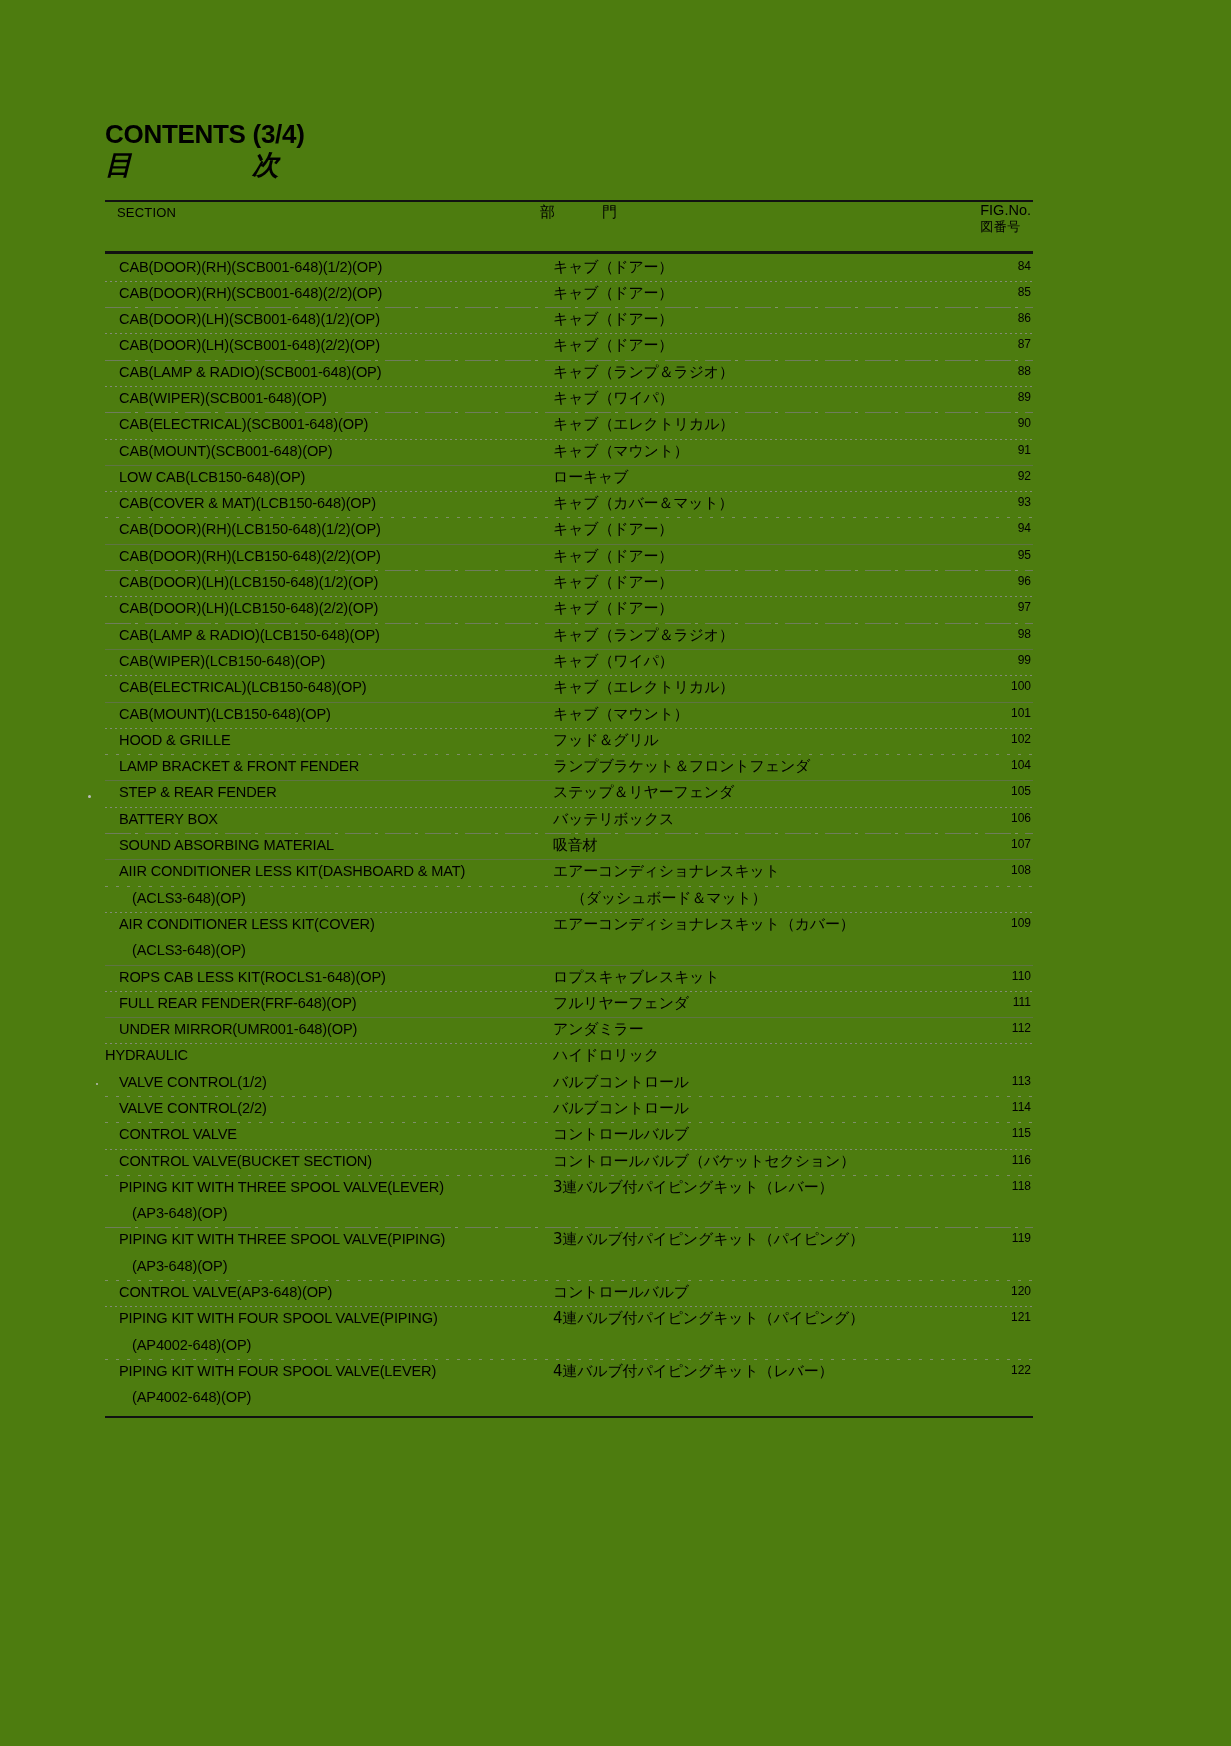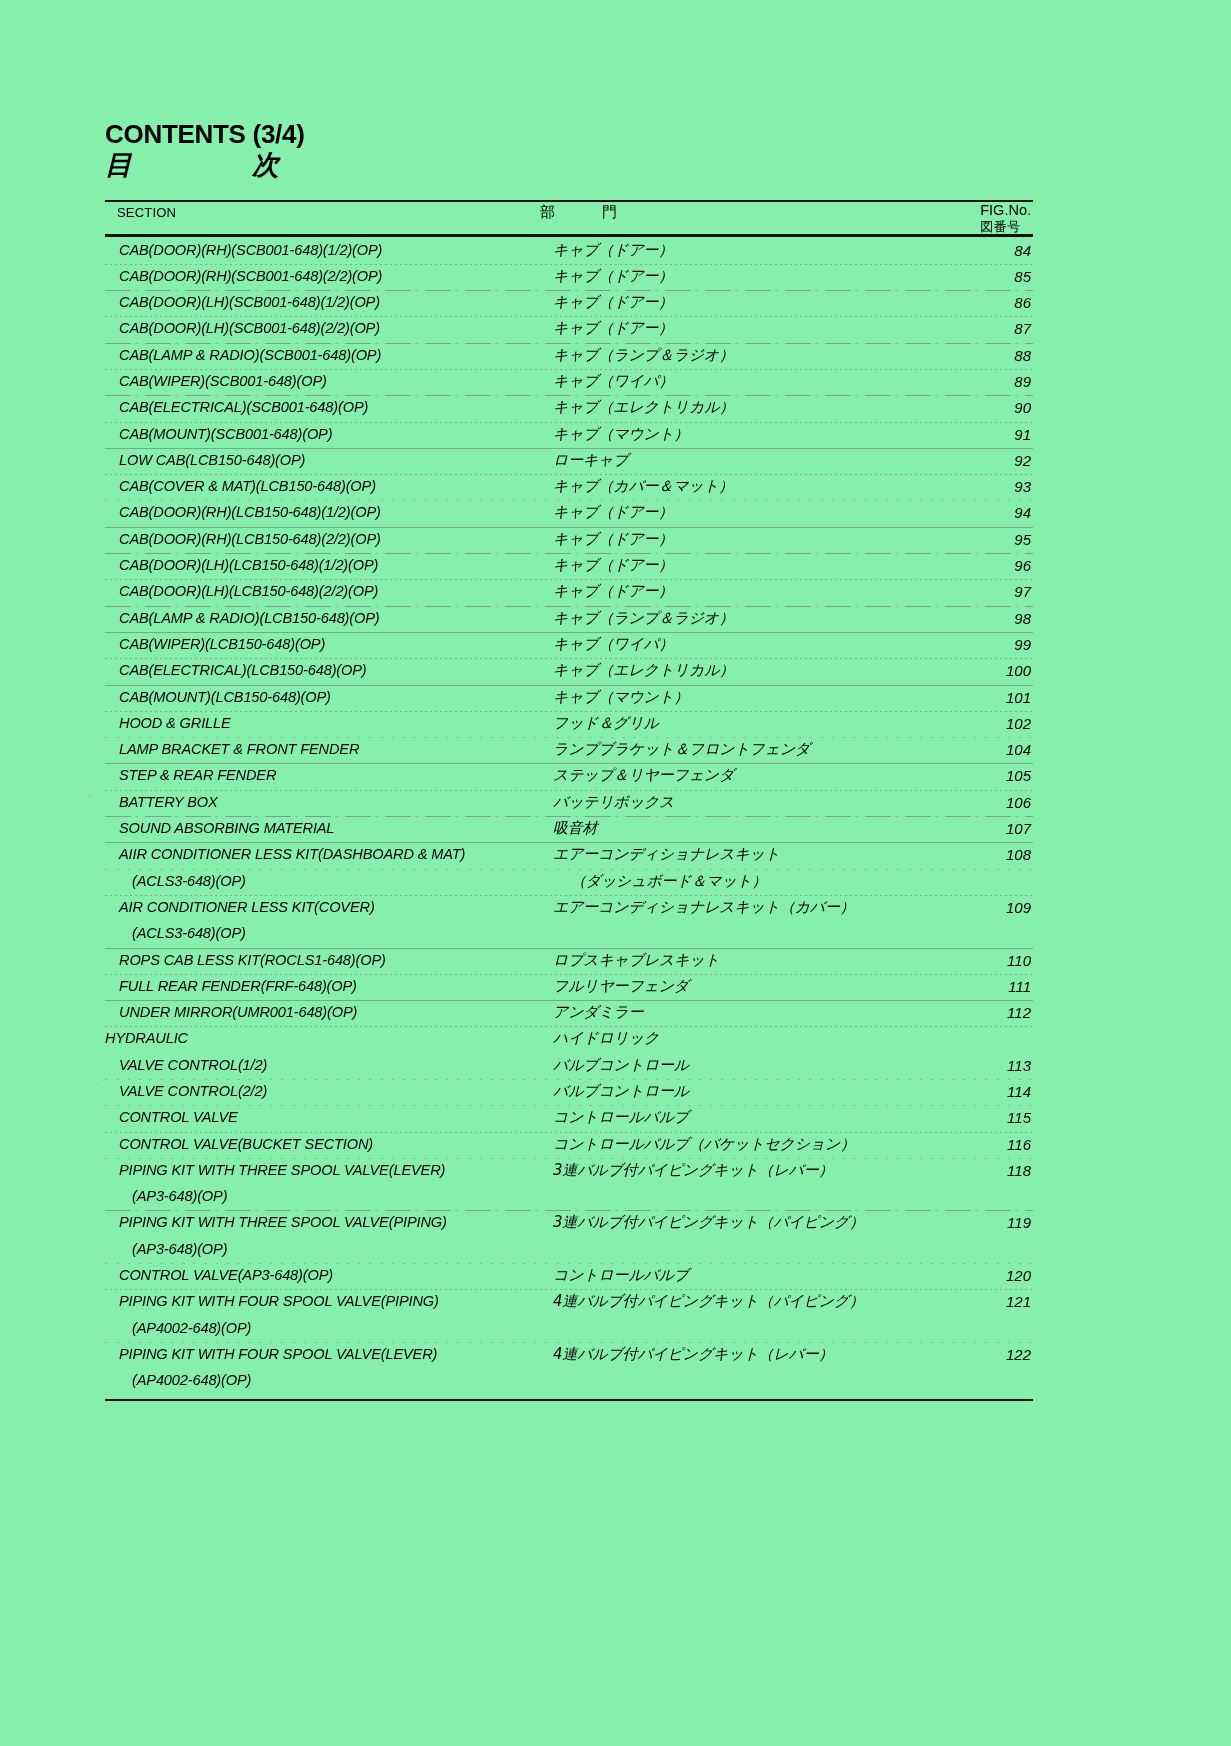--- a/index.html
+++ b/index.html
@@ -14,21 +14,21 @@
     color: #000000;
     position: relative;
     overflow: hidden;
   }
 
   #page {
     position: absolute;
     left: 0; top: 0;
     width: 1231px;
     height: 1746px;
-    background: #86efac;
+    background: #4d7c0f;
   }
 
   
   .header-block {
     position: absolute;
     left: 105px;
     top: 120px;
     width: 930px;
   }
   .title-en {
@@ -86,23 +86,22 @@
   .colhead .ch-fig .jp {
     font-family: Liberation Serif, serif;
     font-size: 13px;
     letter-spacing: 0.5px;
   }
 
   
   .toc {
     position: absolute;
     left: 105px;
-    top: 234px;
-    width: 928px;
-    font-style: italic;
+    top: 251px;
+    width: 928px;
   }
   .rule-strong {
     width: 928px;
     height: 2.5px;
     background: #111;
     margin: 0 0 2px 0;
   }
   .rule-bottom {
     width: 928px;
     height: 2.5px;
@@ -136,21 +135,21 @@
     white-space: nowrap;
   }
   .row.jpindent .cell-jp { left: 466px; }
 
   .row .cell-fig {
     position: absolute;
     right: 2px;
     top: 3px;
     width: 60px;
     text-align: right;
-    font-size: 15px;
+    font-size: 12px;
   }
 
   
   .row .leader {
     position: absolute;
     left: 0;
     bottom: 0;
     width: 928px;
     height: 1px;
     background: repeating-linear-gradient(

